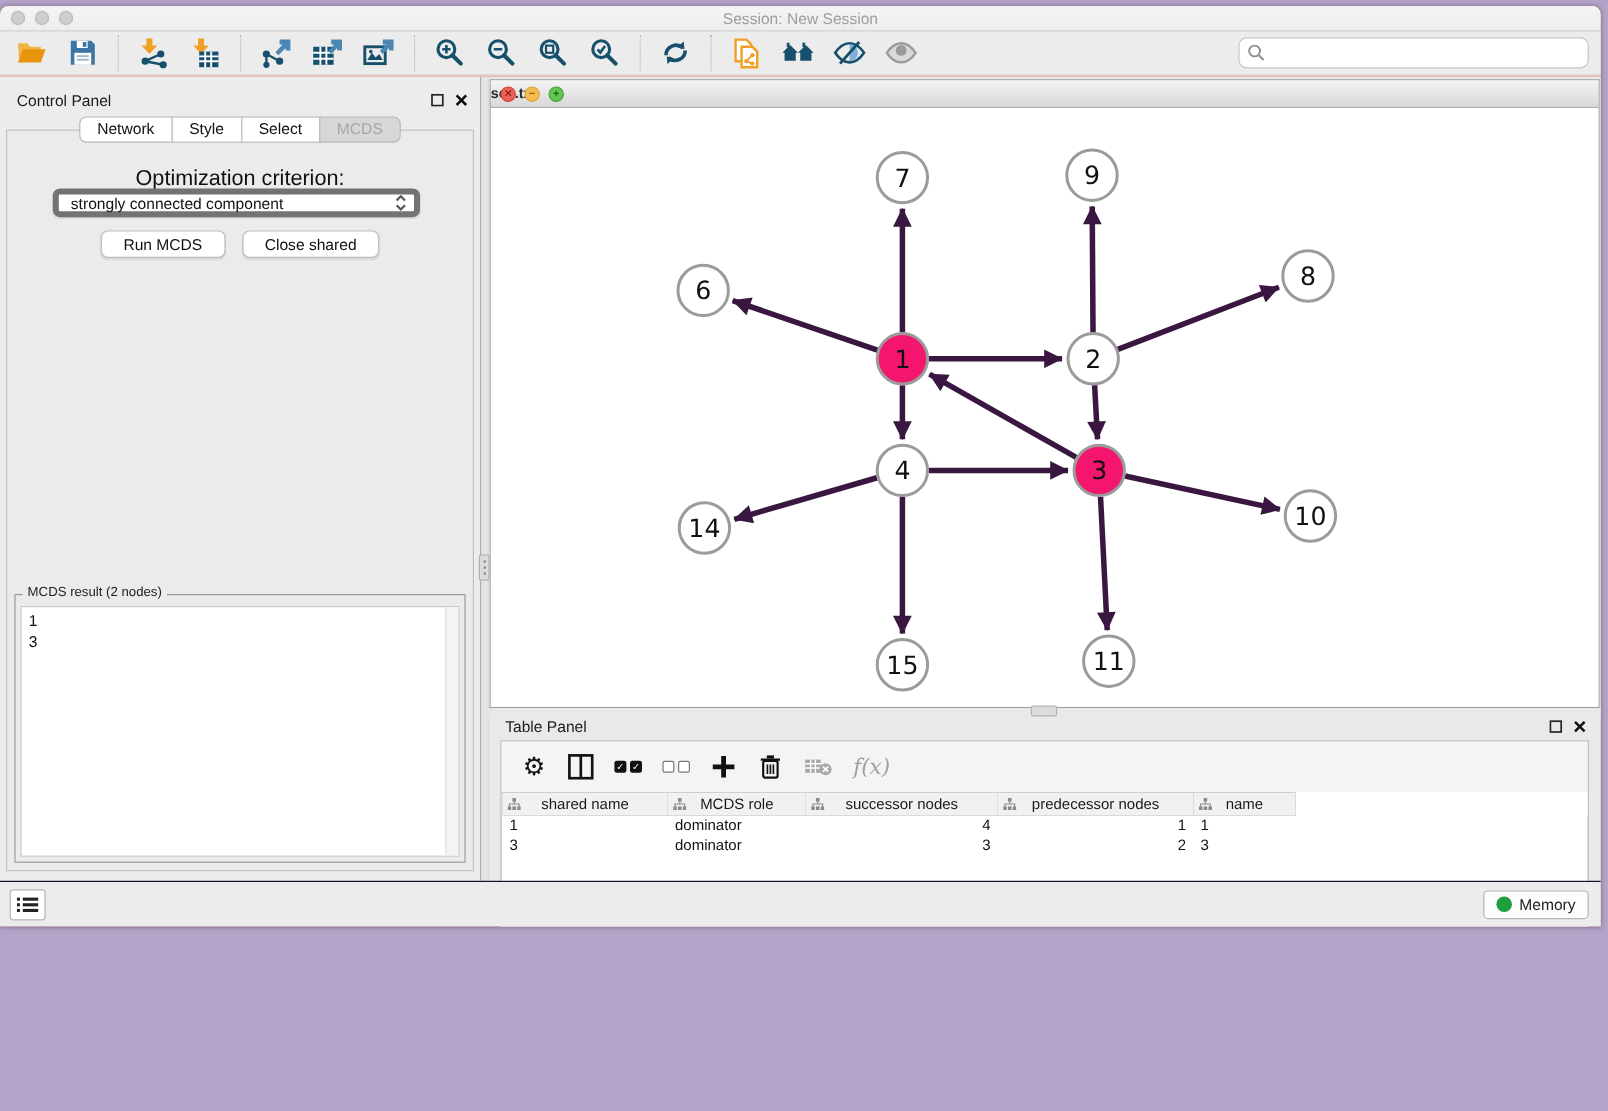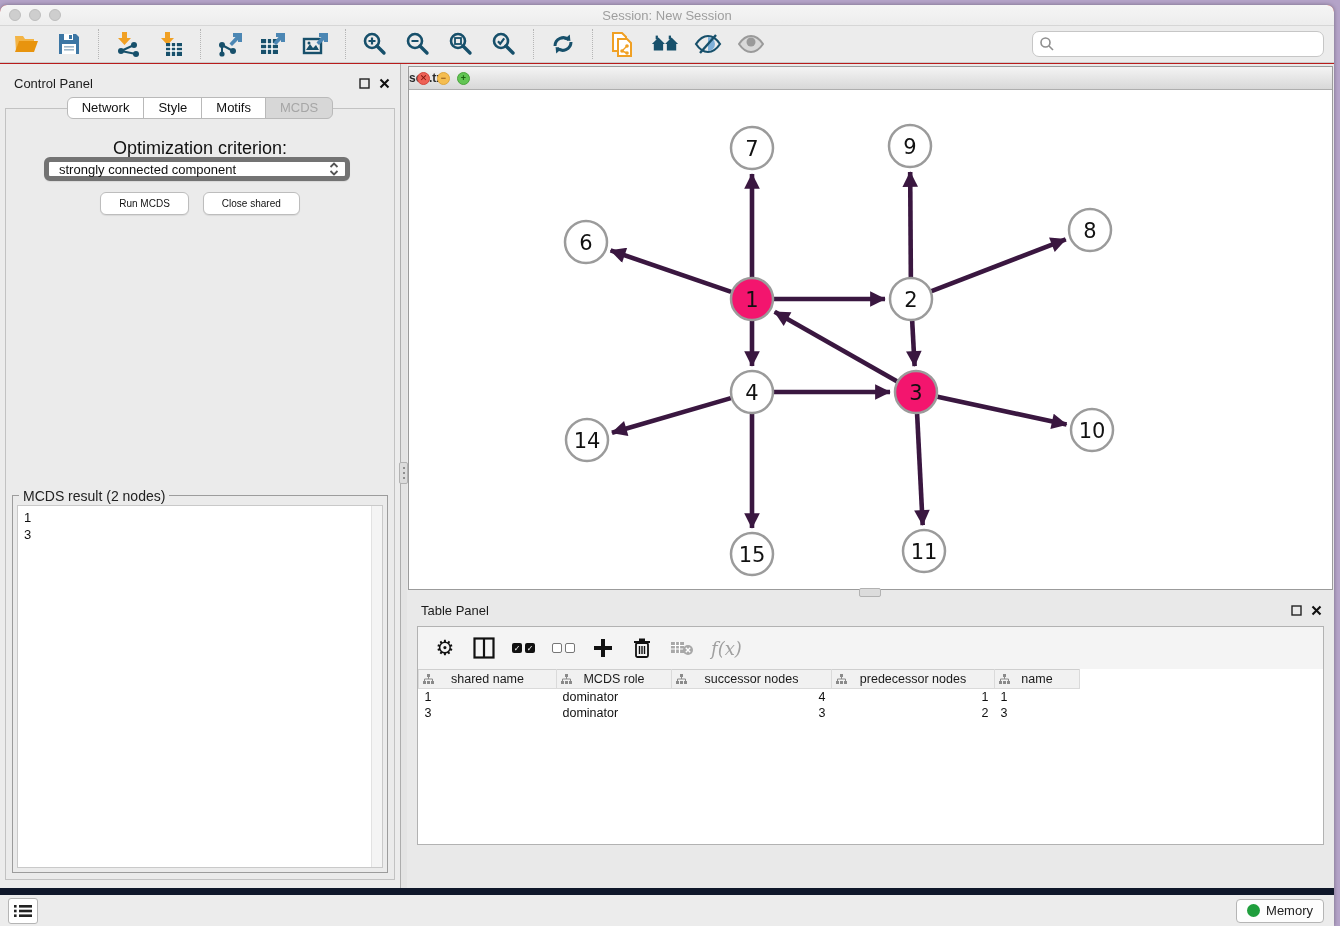--- a/index.html
+++ b/index.html
@@ -1,20 +1,20 @@
 <!DOCTYPE html>
 <html><head>
 <meta charset="utf-8">
 <style>
   * { margin:0; padding:0; box-sizing:border-box; }
   html,body { width:1340px; height:926px; overflow:hidden; }
   body { background:#b4a3c8; font-family:"Liberation Sans","DejaVu Sans",sans-serif; font-size:13px; color:#222; }
 
-  .window { position:absolute; left:0; top:5px; width:1334px; height:921px;
-            background:#b91c1c; border-radius:7px 7px 0 0; overflow:hidden;
+  .window { position:absolute; left:0; top:5px; width:1334px; height:767px;
+            background:#fca5a5; border-radius:7px 7px 0 0; overflow:hidden;
             box-shadow:0 0 4px rgba(0,0,0,.35); }
 
   
   .titlebar { height:21px; background:linear-gradient(#f5f5f5,#ededed); border-bottom:1px solid #d6d6d6;
               display:flex; align-items:center; position:relative; }
   .tl-dots { display:flex; gap:8px; padding-left:9px; }
   .tl-dot { width:12px; height:12px; border-radius:50%; background:#cecece; border:1px solid #bdbdbd; }
   .win-title { position:absolute; left:0; right:0; text-align:center; color:#9e9e9e; font-size:13px; }
 
   
@@ -43,24 +43,24 @@
   .tab.selected { background:#d7d7d7; color:#a6a6a6; }
   .cp-body { position:absolute; left:5px; right:5px; top:44px; bottom:8px;
              border:1px solid #c2c2c2; background:#ebebeb; }
   .opt-label { text-align:center; margin-top:29px; font-size:18px; color:#111; }
   .dropdown { position:absolute; left:38px; right:44px; top:48px; height:24px; background:#fff;
               border:5px solid #737373; border-radius:6px; display:flex; align-items:center;
               padding:0 6px 0 10px; box-shadow:0 1px 1px rgba(0,0,0,.08); }
   .dd-value { flex:1; font-size:13px; color:#111; }
   .btn-row { position:absolute; top:83px; left:0; right:0; display:flex; justify-content:center; gap:14px; }
   .mac-btn { height:23px; padding:0 18px; background:#fff; border:1px solid #bdbdbd; border-radius:6px;
-             font-size:10px; color:#111; box-shadow:0 1px 1px rgba(0,0,0,.08); cursor:default; }
+             font-size:13px; color:#111; box-shadow:0 1px 1px rgba(0,0,0,.08); cursor:default; }
   .result-fieldset { position:absolute; left:6px; right:6px; top:386px; bottom:6px;
                      border:1px solid #9c9c9c; background:#ebebeb; }
-  .result-legend { position:absolute; top:-8px; left:6px; background:#ebebeb; padding:0 4px; font-size:14px; }
+  .result-legend { position:absolute; top:-8px; left:6px; background:#ebebeb; padding:0 4px; font-size:11px; }
   .result-box { position:absolute; left:4px; right:4px; top:9px; bottom:4px; background:#fff;
                 border:1px solid #c9c9c9; overflow:hidden; }
   .result-lines { padding:3px 0 0 6px; font-size:13px; line-height:17px; color:#111; }
   .result-scroll { position:absolute; right:0; top:0; bottom:0; width:11px; background:#f4f4f4; border-left:1px solid #e2e2e2; }
 
   
   .v-divider { width:7px; background:#e4e4e4; border-left:1px solid #adadad; position:relative; flex:none; }
   .v-handle { position:absolute; left:-2px; top:398px; width:9px; height:22px; background:#dcdcdc;
               border:1px solid #b2b2b2; border-radius:2px; }
   .v-handle:before { content:""; position:absolute; left:3px; top:4px; width:2px; height:2px; background:#8f8f8f;
@@ -105,21 +105,21 @@
                    font-weight:normal; font-size:12.5px; height:19px; color:#1a1a1a; position:relative; }
   .node-table th .th-inner { display:flex; align-items:center; justify-content:center; gap:5px; }
   .node-table th .th-icon { position:absolute; left:4px; top:4px; }
   .node-table td { font-size:12.5px; height:16px; padding:0 6px; color:#111; white-space:nowrap; overflow:hidden; }
   td.al { text-align:left; } td.ar { text-align:right; }
 
   .tp-tabs { margin-top:16px; display:flex; justify-content:center; flex:none; }
 
   
   .statusbar { position:absolute; left:0; right:0; bottom:0; height:38px; background:#ececec;
-               border-top:7px solid #0f172a; display:flex; align-items:center; padding:0 10px 0 8px; }
+               border-top:1px solid #0f172a; display:flex; align-items:center; padding:0 10px 0 8px; }
   .status-left-btn { width:30px; height:26px; background:#fff; border:1px solid #b5b5b5; border-radius:3px;
                      display:flex; align-items:center; justify-content:center; cursor:default; }
   .memory-btn { margin-left:auto; height:24px; background:#fdfdfd; border:1px solid #b5b5b5; border-radius:4px;
                 display:flex; align-items:center; gap:6px; padding:0 10px; font-size:13px; cursor:default; }
   .mem-dot { width:13px; height:13px; border-radius:50%; background:#1f9e3c; }
 
   svg { display:block; }
 </style>
 </head>
 <body>
@@ -289,21 +289,21 @@
           <span>
             <svg width="11" height="11" viewBox="0 0 11 11">
                 <path d="M1.5 1.5l8 8M9.5 1.5l-8 8" stroke="#111" stroke-width="2.1"></path>
               </svg>
           </span>
         </span>
       </div>
       <div class="cp-tabs" id="control-tabs">
           <span class="tab">Network</span>
           <span class="tab">Style</span>
-          <span class="tab">Motifs</span>
+          <span class="tab">Select</span>
           <span class="tab selected">MCDS</span>
         </div>
       <div class="cp-body">
         <div class="opt-label">Optimization criterion:</div>
         <div class="dropdown">
           <span class="dd-value">strongly connected component</span>
           <span>
             <svg width="10" height="16" viewBox="0 0 10 16">
                 <path d="M1.5 6 5 2.5 8.5 6" fill="none" stroke="#555" stroke-width="1.8"></path>
                 <path d="M1.5 10 5 13.5 8.5 10" fill="none" stroke="#555" stroke-width="1.8"></path>

